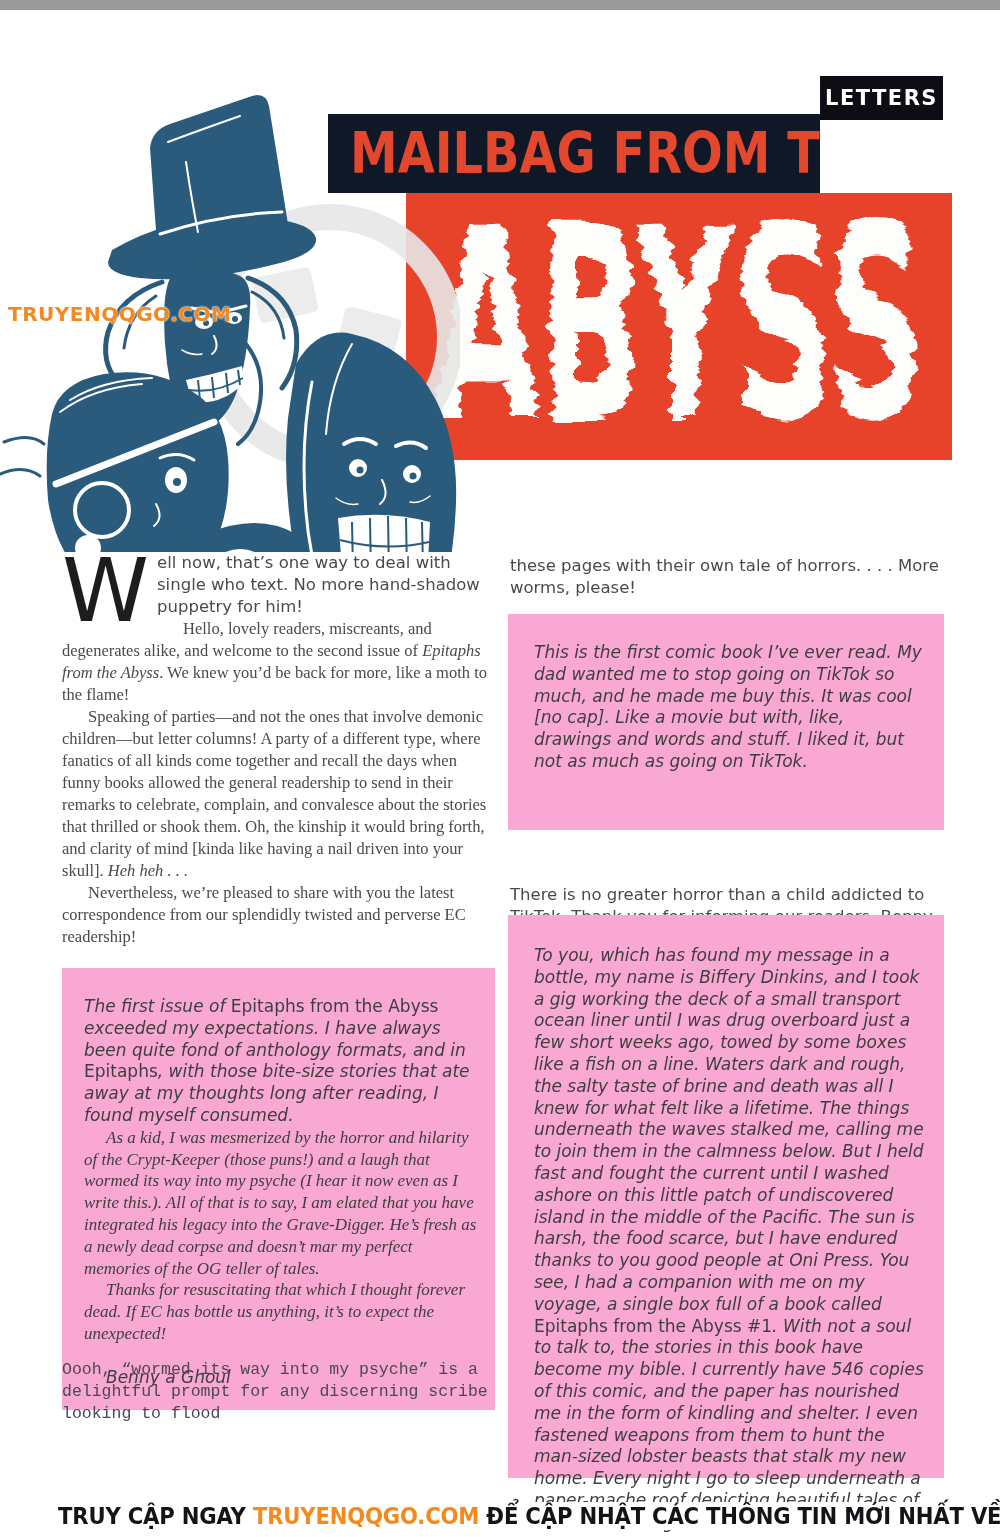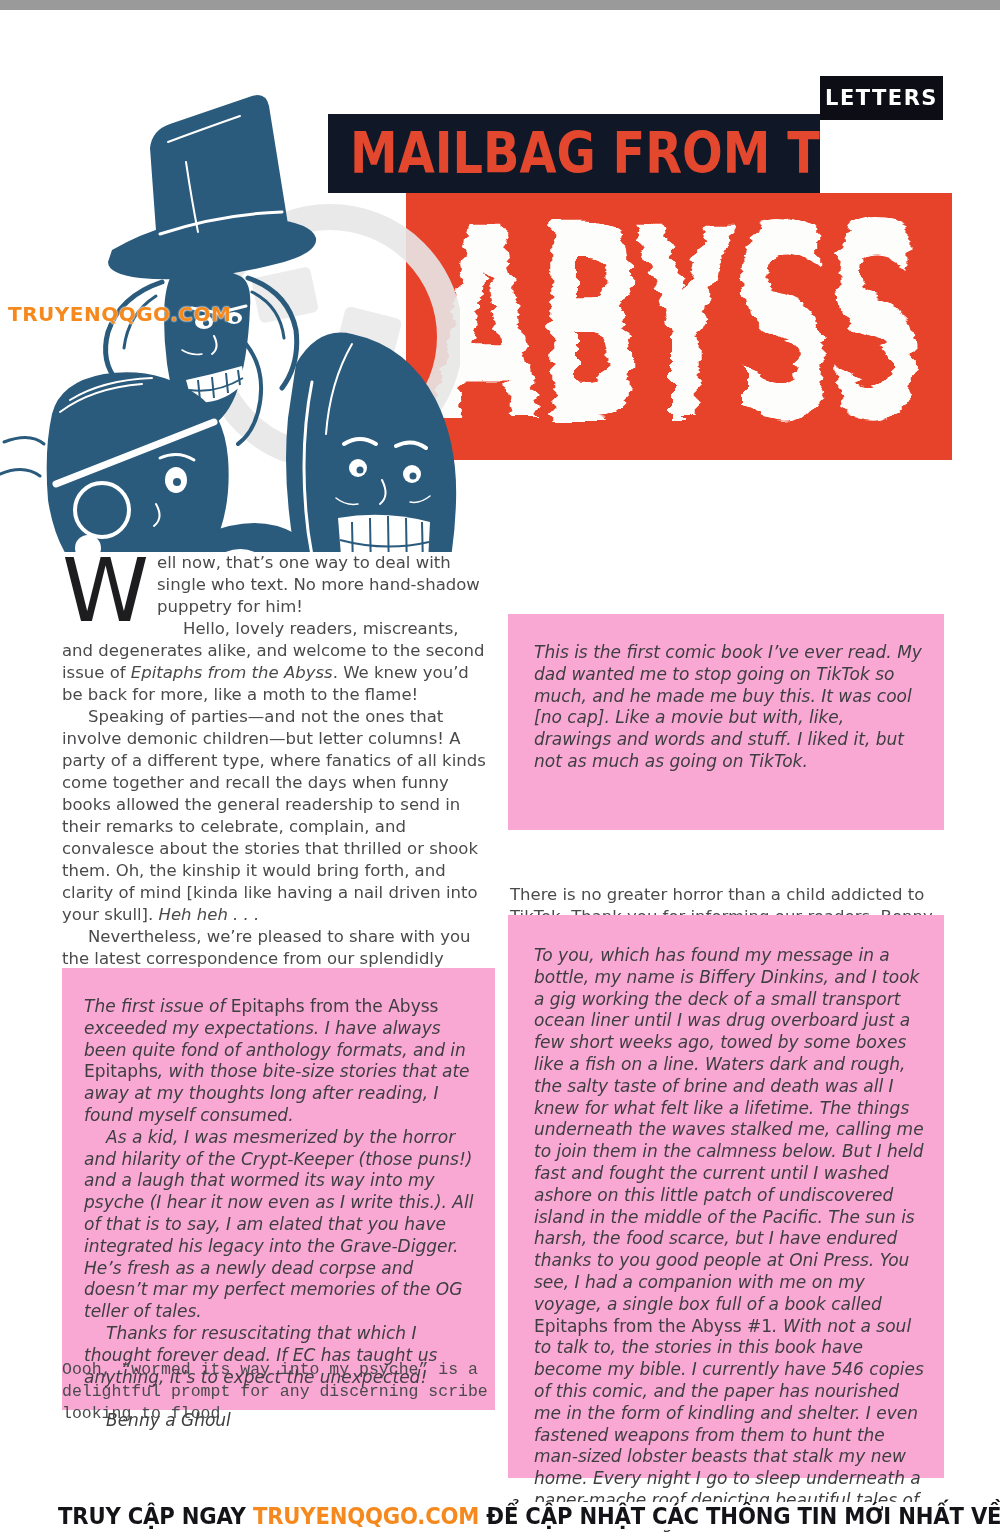--- a/index.html
+++ b/index.html
@@ -17,21 +17,21 @@
   .abyss-box svg{position:absolute;left:0;top:0;width:100%;height:100%;overflow:visible;}
   .art{position:absolute;left:0;top:72px;width:460px;height:470px;z-index:2;}
   .watermark{position:absolute;left:8px;top:292px;z-index:5;color:#f5891e;font-weight:bold;
     font-size:20px;letter-spacing:.5px;text-shadow:0 0 2px #ffffff,0 0 2px #ffffff;}
 
   
   .col-text{color:#4a4a4c;font-size:16.5px;line-height:22px;}
   .col-text p{margin:0;}
   .intro{position:absolute;left:62px;top:542px;width:430px;}
   .dropcap{float:left;font-size:88px;line-height:62px;margin:8px 8px 0 0;color:#1d1d1f;font-weight:400;}
-  .indent{text-indent:26px;}
+  .indent{text-indent:26px;font-family:Liberation Serif, serif;}
   .runover{position:absolute;left:510px;top:545px;width:432px;}
   .reply-left{position:absolute;left:62px;top:1349px;width:432px;font-family:Liberation Mono, monospace;}
   .reply-benny{position:absolute;left:510px;top:874px;width:432px;}
 
   
   .letterbox{position:absolute;background:#f9a8d4;color:#3e3e40;font-style:italic;
     font-size:17px;line-height:21.8px;box-sizing:border-box;}
   .letterbox p{margin:0;}
   .letterbox .rom{font-style:normal;}
   .letterbox .indent{text-indent:22px;}
@@ -177,33 +177,36 @@
   <span class="watermark">TRUYENQQGO.COM</span>
 
   <div class="intro col-text">
     <span class="dropcap">W</span>
     <p><span>ell now, that’s one way to deal with single who text. No more hand-shadow puppetry for him!</span></p>
     <p class="indent"><span>Hello, lovely readers, miscreants, and degenerates alike, and welcome to the second issue of </span><em>Epitaphs from the Abyss</em><span>. We knew you’d be back for more, like a moth to the flame!</span></p>
     <p class="indent"><span>Speaking of parties—and not the ones that involve demonic children—but letter columns! A party of a different type, where fanatics of all kinds come together and recall the days when funny books allowed the general readership to send in their remarks to celebrate, complain, and convalesce about the stories that thrilled or shook them. Oh, the kinship it would bring forth, and clarity of mind [kinda like having a nail driven into your skull]. </span><em>Heh heh . . .</em></p>
     <p class="indent"><span>Nevertheless, we’re pleased to share with you the latest correspondence from our splendidly twisted and perverse EC readership!</span></p>
   </div>
 
+  <div class="runover col-text">
+    <p><span>these pages with their own tale of horrors. . . . More worms, please!</span></p>
+  </div>
 
   <div class="letterbox box-benny">
     <p>This is the first comic book I’ve ever read. My dad wanted me to stop going on TikTok so much, and he made me buy this. It was cool [no cap]. Like a movie but with, like, drawings and words and stuff. I liked it, but not as much as going on TikTok.</p>
   </div>
 
   <div class="reply-benny col-text">
     <p><span>There is no greater horror than a child addicted to TikTok. Thank you for informing our readers, Benny.</span></p>
   </div>
 
   <div class="letterbox box-ghoul">
     <p><span>The first issue of </span><span class="rom">Epitaphs from the Abyss</span><span> exceeded my expectations. I have always been quite fond of anthology formats, and in </span><span class="rom">Epitaphs</span><span>, with those bite-size stories that ate away at my thoughts long after reading, I found myself consumed.</span></p>
     <p class="indent">As a kid, I was mesmerized by the horror and hilarity of the Crypt-Keeper (those puns!) and a laugh that wormed its way into my psyche (I hear it now even as I write this.). All of that is to say, I am elated that you have integrated his legacy into the Grave-Digger. He’s fresh as a newly dead corpse and doesn’t mar my perfect memories of the OG teller of tales.</p>
-    <p class="indent">Thanks for resuscitating that which I thought forever dead. If EC has taught us anything, it’s to expect the unexpected!</p>
+    <p class="indent">Thanks for resuscitating that which I thought forever dead. If EC has bottle us anything, it’s to expect the unexpected!</p>
     <p class="sig">Benny a Ghoul</p>
   </div>
 
   <div class="reply-left col-text">
     <p><span>Oooh, “wormed its way into my psyche” is a delightful prompt for any discerning scribe looking to flood</span></p>
   </div>
 
   <div class="letterbox box-biffery">
     <p><span>To you, which has found my message in a bottle, my name is Biffery Dinkins, and I took a gig working the deck of a small transport ocean liner until I was drug overboard just a few short weeks ago, towed by some boxes like a fish on a line. Waters dark and rough, the salty taste of brine and death was all I knew for what felt like a lifetime. The things underneath the waves stalked me, calling me to join them in the calmness below. But I held fast and fought the current until I washed ashore on this little patch of undiscovered island in the middle of the Pacific. The sun is harsh, the food scarce, but I have endured thanks to you good people at Oni Press. You see, I had a companion with me on my voyage, a single box full of a book called </span><span class="rom">Epitaphs from the Abyss #1</span><span>. With not a soul to talk to, the stories in this book have become my bible. I currently have 546 copies of this comic, and the paper has nourished me in the form of kindling and shelter. I even fastened weapons from them to hunt the man-sized lobster beasts that stalk my new home. Every night I go to sleep underneath a paper-mache roof depicting beautiful tales of horror and intrigue. I write to</span></p>
   </div>

